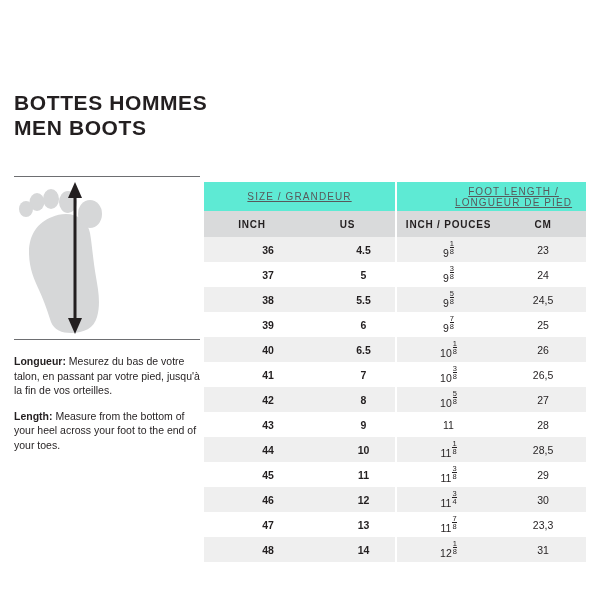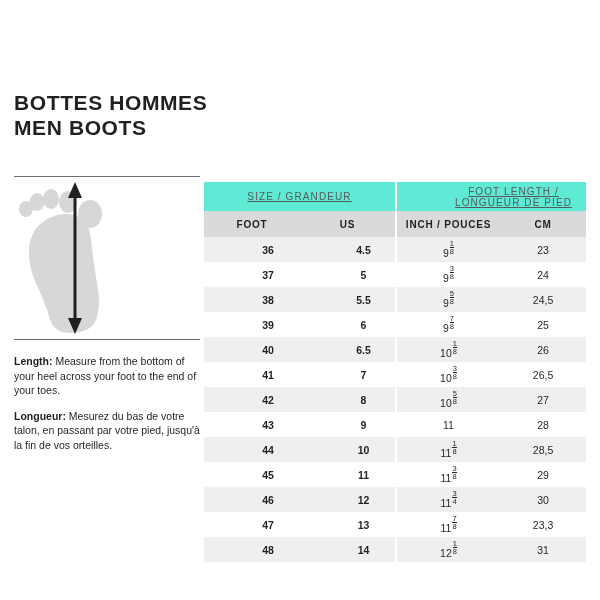--- a/index.html
+++ b/index.html
@@ -199,40 +199,40 @@
       </svg>
 
       <svg class="arrow-svg" width="186" height="164" viewBox="0 0 186 164">
         <line x1="61" y1="16" x2="61" y2="148" stroke="#231f20" stroke-width="3"></line>
         <polygon points="61,6 54,22 68,22" fill="#231f20"></polygon>
         <polygon points="61,158 54,142 68,142" fill="#231f20"></polygon>
       </svg>
     </div>
 
     <div class="desc">
+      <p><b>Longueur:</b><span> Mesurez du bas de votre talon, en passant par votre pied, jusqu'à la fin de vos orteilles.</span></p>
       <p><b>Length:</b><span> Measure from the bottom of your heel across your foot to the end of your toes.</span></p>
-      <p><b>Longueur:</b><span> Mesurez du bas de votre talon, en passant par votre pied, jusqu'à la fin de vos orteilles.</span></p>
     </div>
   </div>
 
   <div class="table-wrap">
     <table class="size-table">
       <colgroup>
         <col style="width:96px">
         <col style="width:96px">
         <col style="width:104px">
         <col style="width:86px">
       </colgroup>
       <thead>
         <tr class="group-head">
           <th colspan="2">SIZE / GRANDEUR</th>
           <th colspan="2" class="sep">FOOT LENGTH / LONGUEUR DE PIED</th>
         </tr>
         <tr class="col-head">
-          <th>FOOT</th>
+          <th>INCH</th>
           <th>US</th>
           <th class="vsep">INCH / POUCES</th>
           <th>CM</th>
         </tr>
       </thead>
       <tbody id="table-body">
           <tr class="row-odd">
             <td class="bold">36</td>
             <td class="bold">4.5</td>
             <td class="vsep inch-cell"><span>9</span><span class="frac"><span class="num">1</span><span class="den">8</span></span></td>

